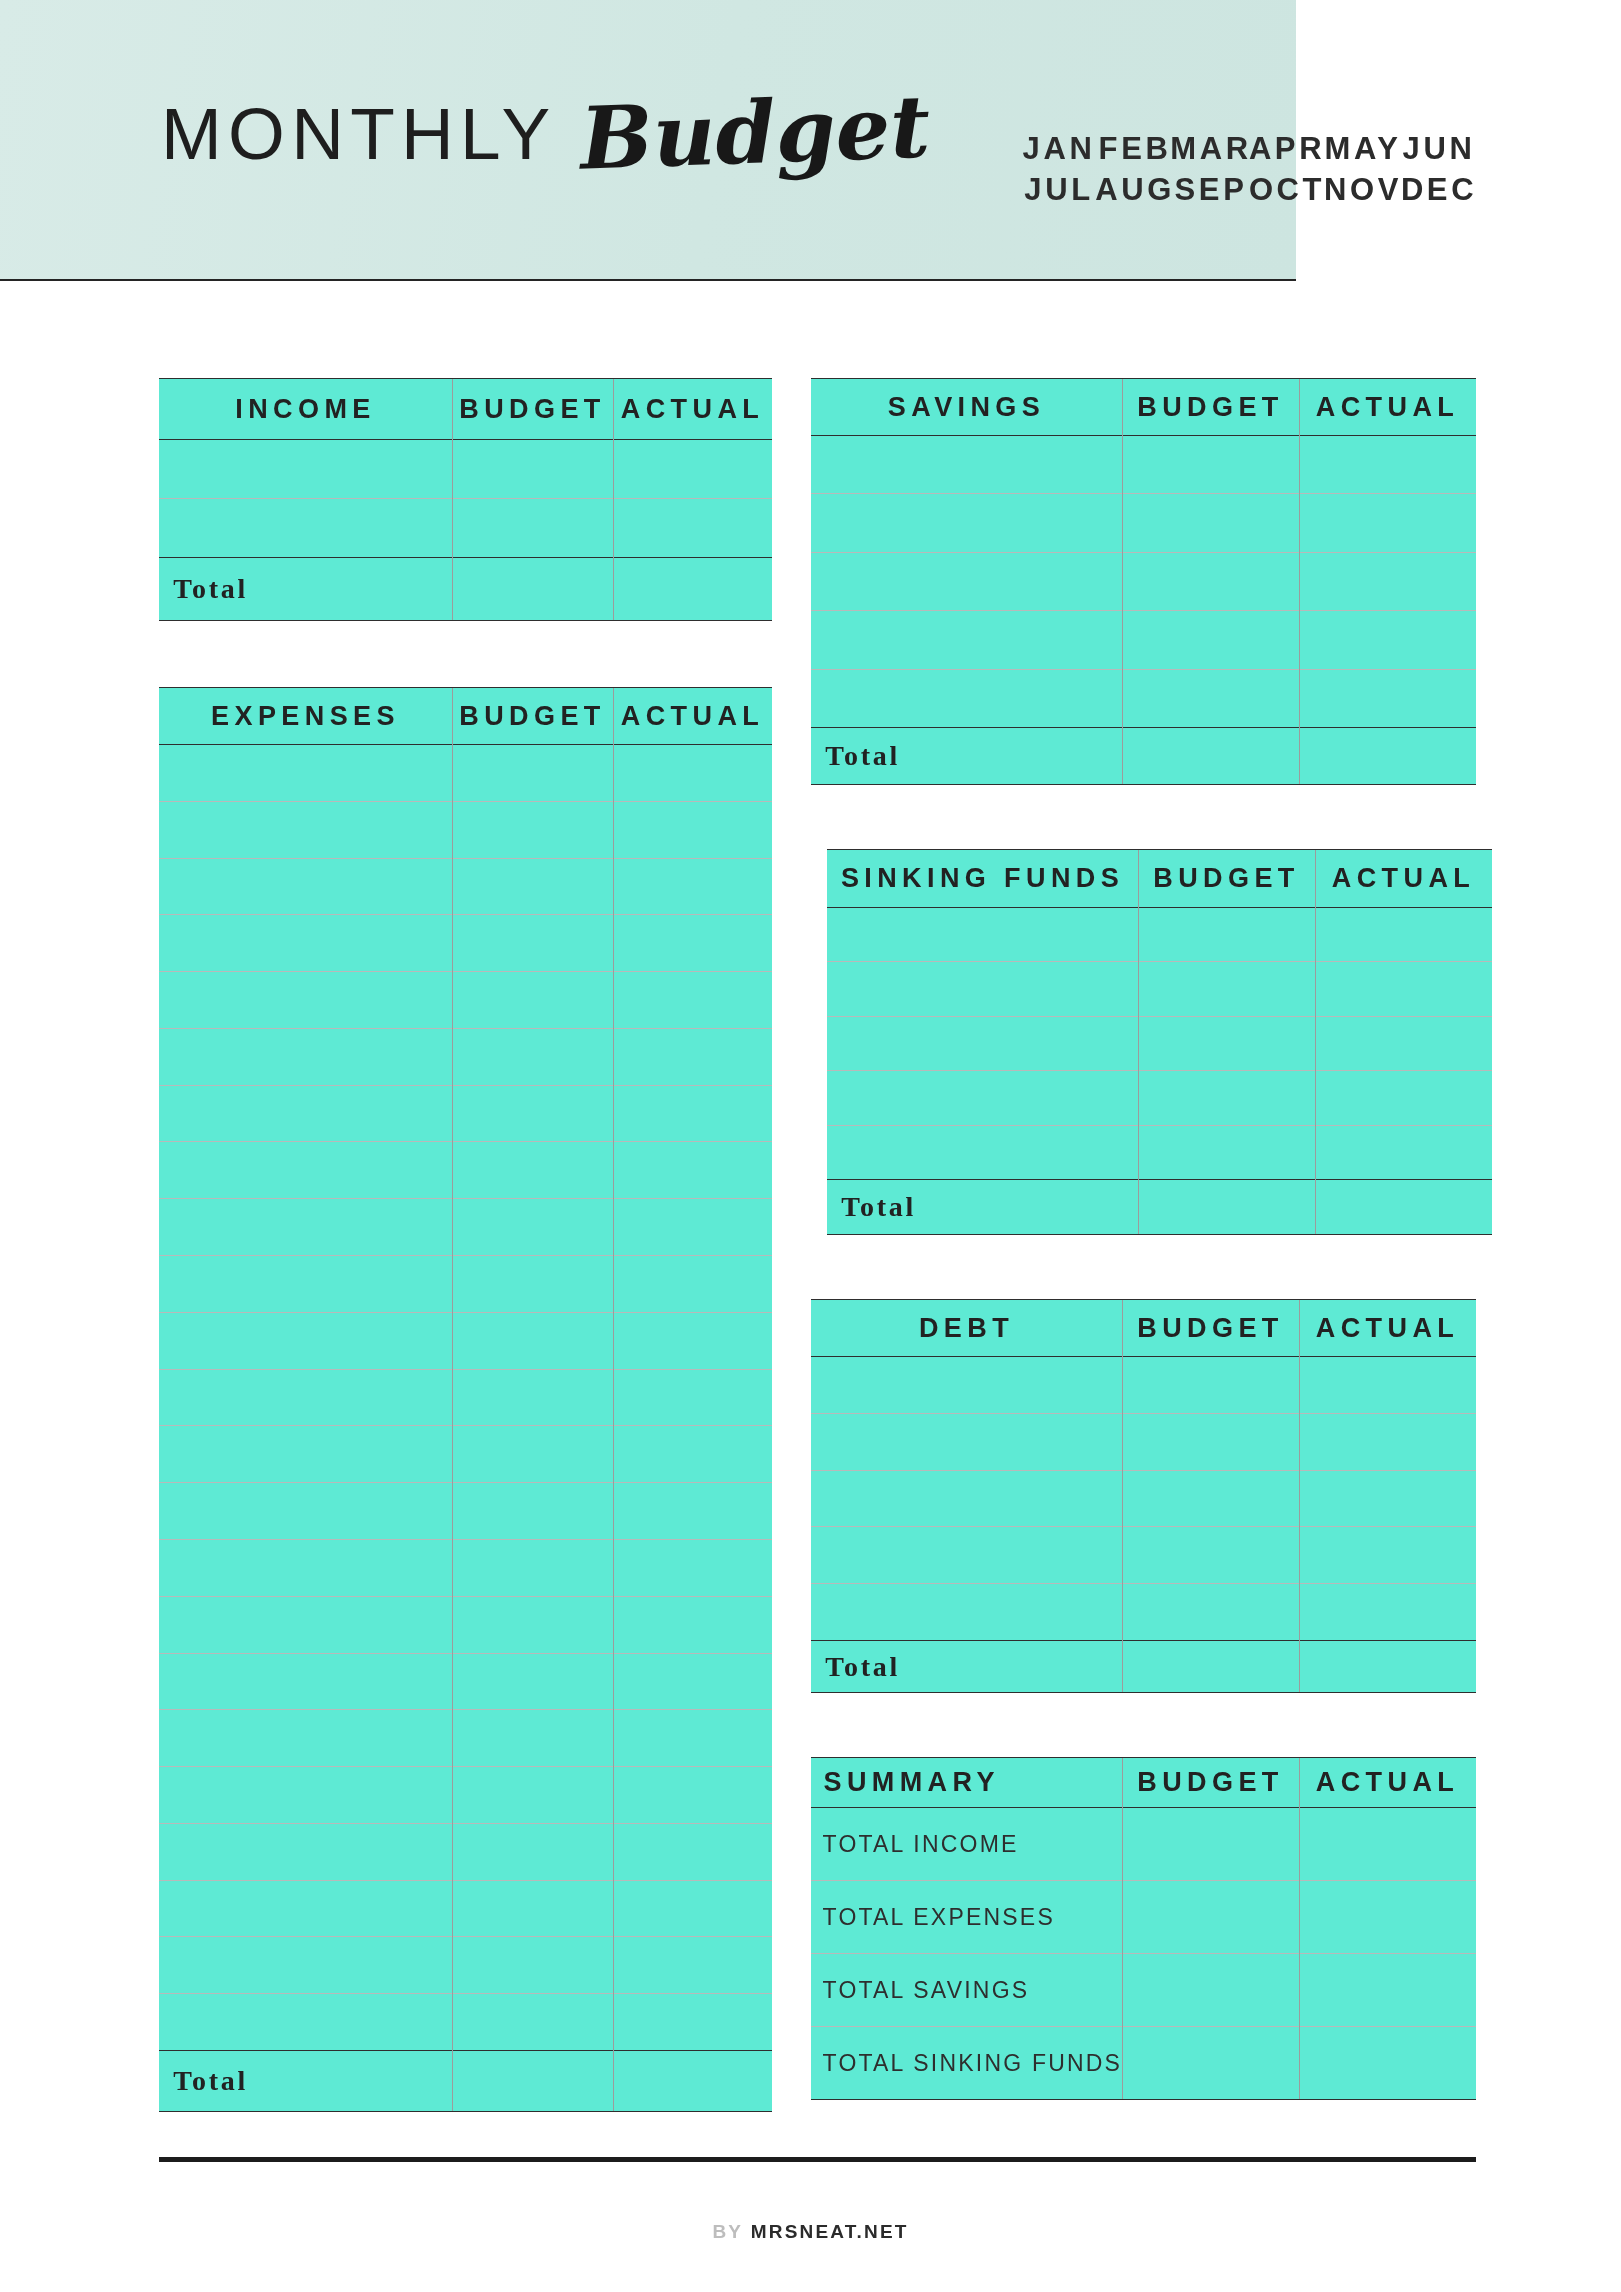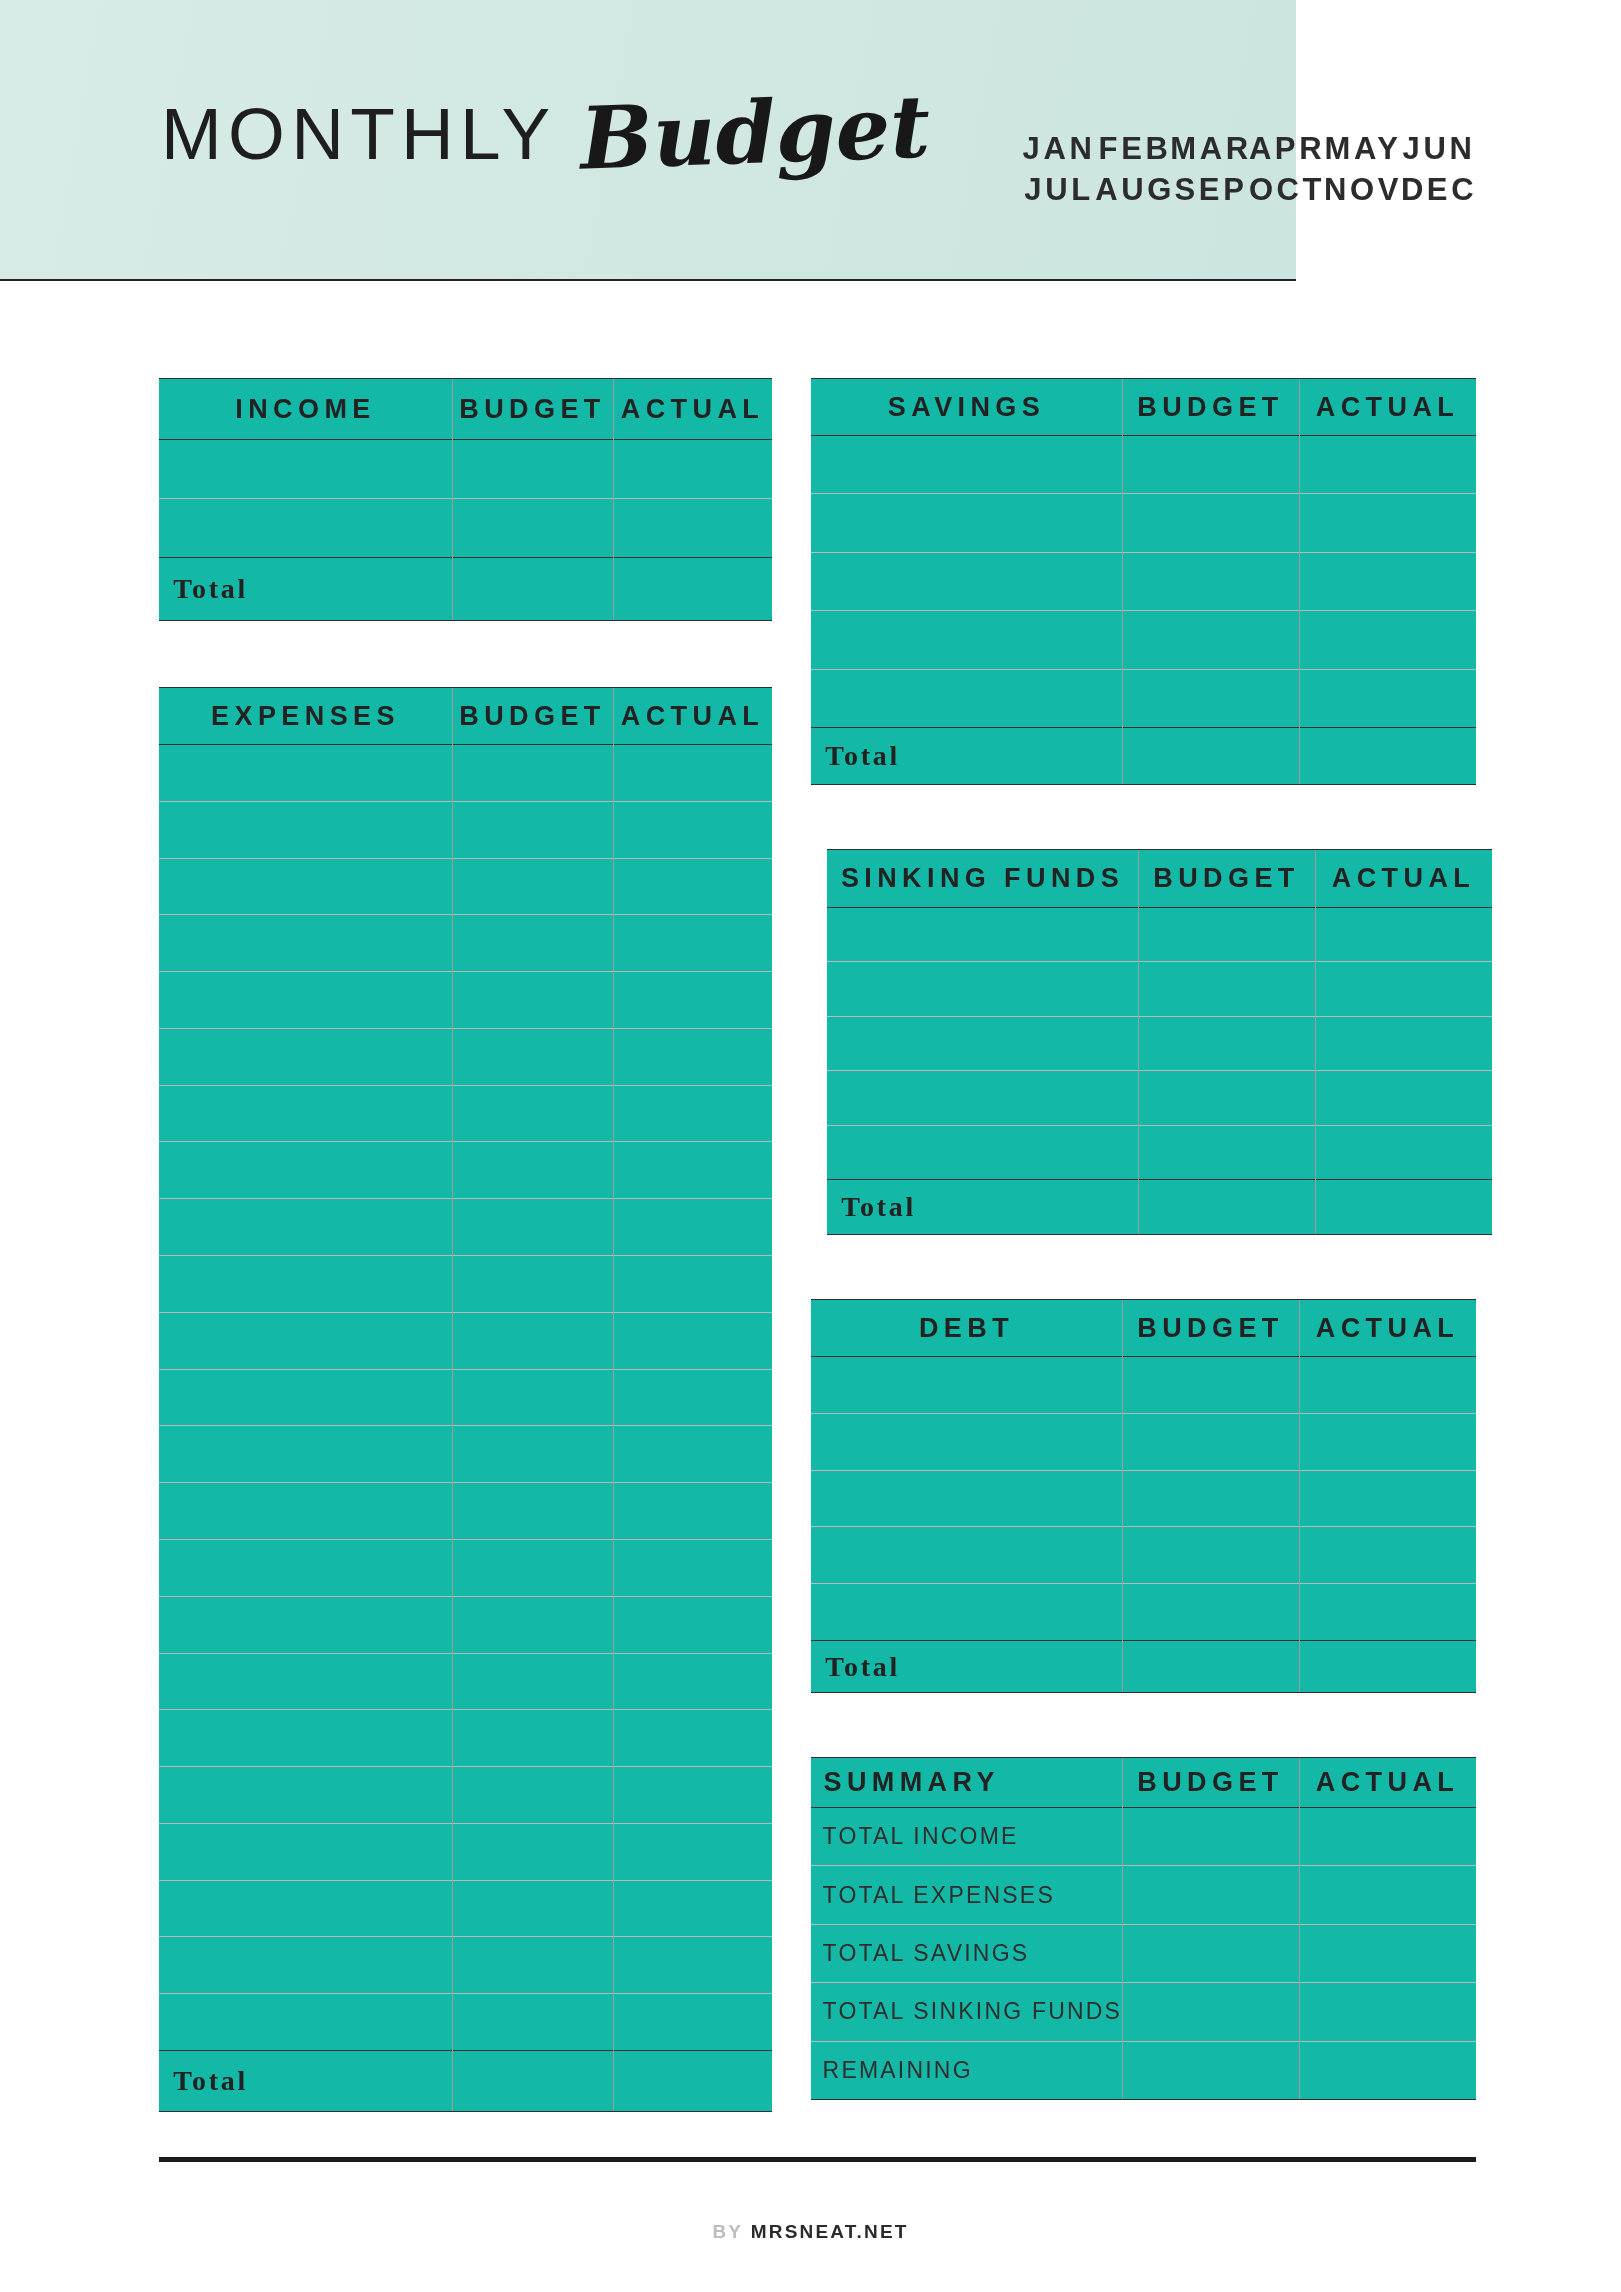--- a/index.html
+++ b/index.html
@@ -52,21 +52,21 @@
     font-size:31px;font-weight:700;letter-spacing:3.6px;
     color:#2c2c2c;
   }
 
   
   .btable{
     position:absolute;
     border-top:1.8px solid var(--dark);
     border-bottom:1.8px solid var(--dark);
     display:flex;flex-direction:column;
-    background:#14b8a6;
+    background:#5eead4;
   }
   .trow{display:grid;grid-template-columns:var(--c1) var(--c2) 1fr;}
   .thead{height:var(--hh);border-bottom:1.8px solid var(--dark);}
   .tbody{flex:1;display:flex;flex-direction:column;min-height:0;}
   .brow{flex:1;border-bottom:0.9px solid var(--thin);gap:37px;}
   .brow:last-child{border-bottom:none;}
   .trow-total{height:var(--th);border-top:1.8px solid var(--dark);}
   .cell{min-width:0;}
   .vline{position:absolute;top:0;bottom:0;width:0.9px;background:var(--vert);}
 
@@ -438,25 +438,20 @@
         <div class="trow brow">
           <div class="cell rlabel">TOTAL SAVINGS</div>
           <div class="cell "></div>
           <div class="cell "></div>
         </div>
         <div class="trow brow">
           <div class="cell rlabel">TOTAL SINKING FUNDS</div>
           <div class="cell "></div>
           <div class="cell "></div>
         </div>
-        <div class="trow brow">
-          <div class="cell rlabel">REMAINING</div>
-          <div class="cell "></div>
-          <div class="cell "></div>
-        </div>
       </div>
       <div class="vline" style="left: var(--c1);"></div>
       <div class="vline" style="left: calc(var(--c1) + var(--c2));"></div>
     </div>
 
   <div id="bottom-rule"></div>
 
   <div id="footer"><span class="by">BY</span><span> </span><span class="site">MRSNEAT.NET</span></div>
 
 </div>

